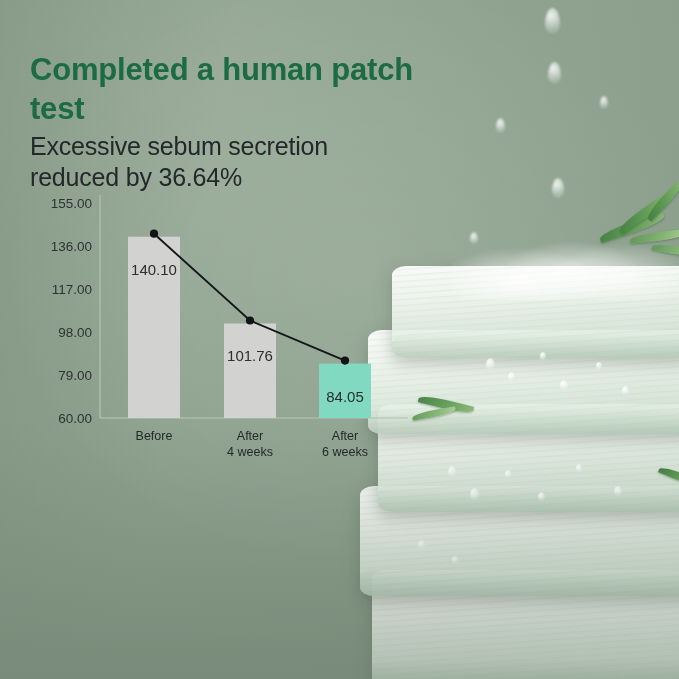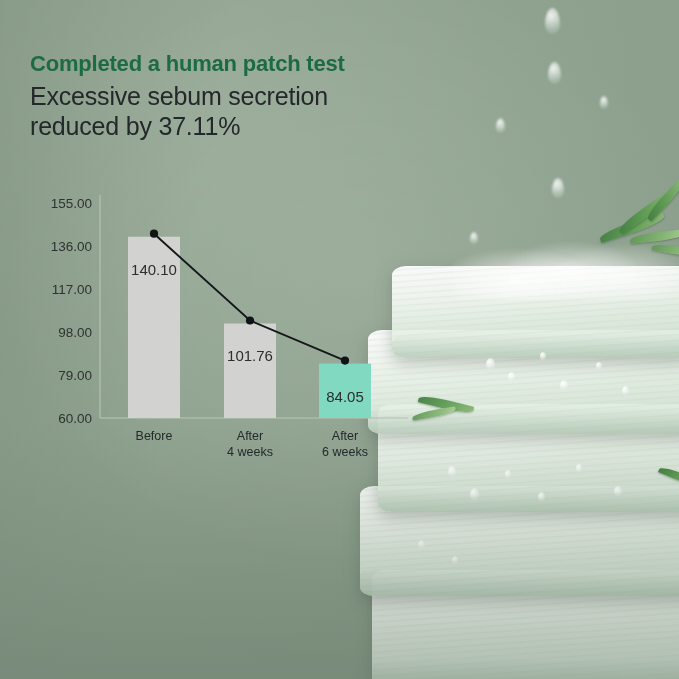--- a/index.html
+++ b/index.html
@@ -120,21 +120,21 @@
 
   
   .headline {
     position: absolute;
     left: 30px;
     top: 50px;
     width: 420px;
   }
   .headline .title {
     margin: 0;
-    font-size: 22px;
+    font-size: 31px;
     font-weight: bold;
     line-height: 1.26;
     letter-spacing: -0.2px;
     color: #1c6b43;
   }
   .headline .subtitle {
     margin: 3px 0 0 0;
     font-size: 25px;
     font-weight: normal;
     line-height: 1.22;
@@ -247,21 +247,21 @@
   <div class="leaf" style="left:658px;top:472px;width:40px;height:8px;transform:rotate(22deg);"></div>
 
   <div class="bg-vignette"></div>
 
   <div class="headline">
     <h1 class="title">
       <span>Completed a human patch test</span><br>
     </h1>
     <p class="subtitle">
       <span>Excessive sebum secretion</span><br>
-      <span>reduced by 37.11%</span>
+      <span>reduced by 36.64%</span>
     </p>
   </div>
 
   <div id="chart">
     <svg class="chart-svg" width="420" height="290" viewBox="0 0 420 290">
       <g>
           <text x="84" y="23" class="ytick">155.00</text>
           <text x="84" y="66" class="ytick">136.00</text>
           <text x="84" y="109" class="ytick">117.00</text>
           <text x="84" y="152" class="ytick">98.00</text>

